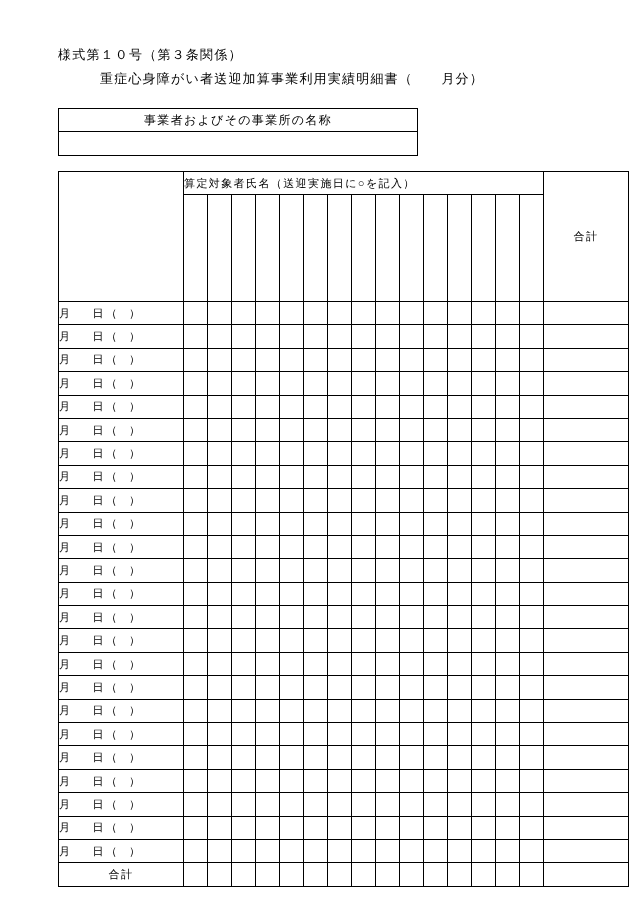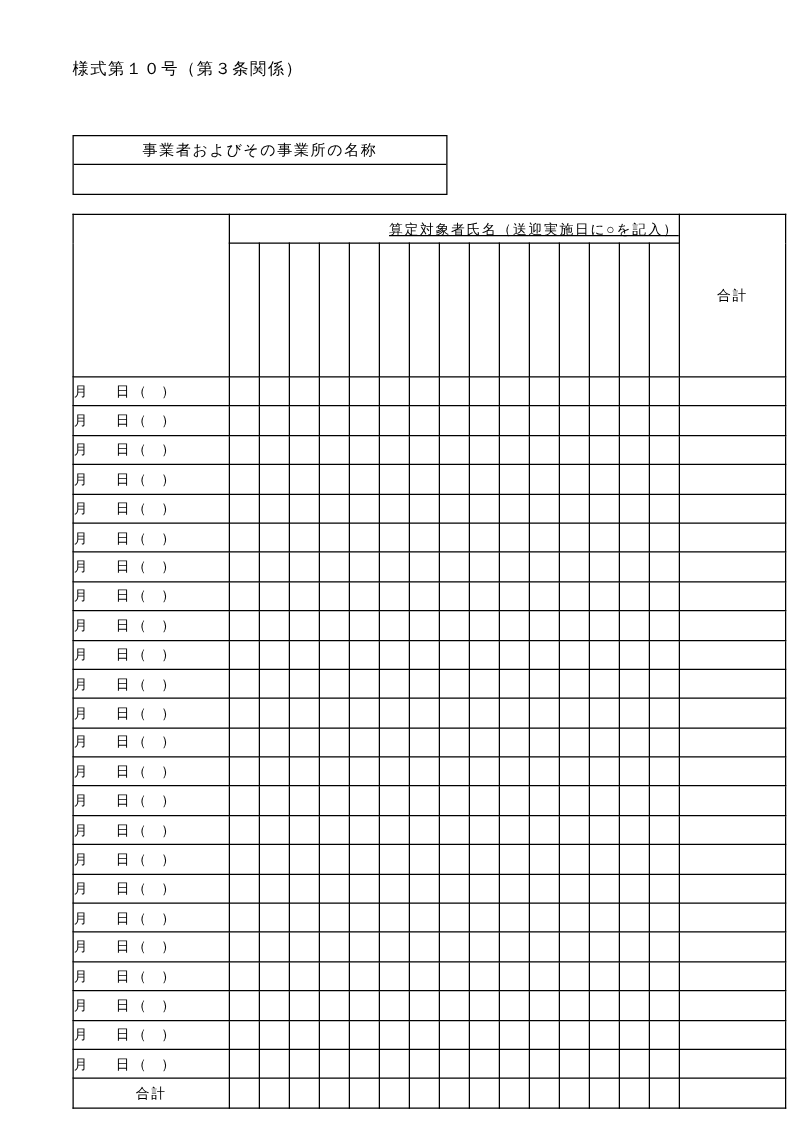--- a/index.html
+++ b/index.html
@@ -38,21 +38,21 @@
     font-size: 13px;
     letter-spacing: 1.2px;
     white-space: nowrap;
   }
 
   
   .provider-box {
     position: absolute;
     left: 58px;
     top: 108px;
-    width: 300px;
+    width: 360px;
     border: 1px solid #000;
     box-sizing: border-box;
   }
   .provider-label-row {
     height: 23px;
     line-height: 23px;
     border-bottom: 1px solid #000;
     text-align: center;
     font-size: 12px;
     letter-spacing: 1.3px;
@@ -78,25 +78,24 @@
     margin: 0;
     font-weight: normal;
     font-size: 11px;
   }
   .col-date   { width: 124px; }
   .col-person { width: 24px; }
   .col-total  { width: 84px; }
 
   .hdr-names {
     height: 22px;
-    text-align: right;
+    text-align: left;
     letter-spacing: 1.4px;
     font-size: 11.5px;
     white-space: nowrap;
-    text-decoration: underline;
   }
   .hdr-blank-left {
     
   }
   .hdr-name-cell {
     height: 106px;
   }
   .hdr-total-cell {
     height: 106px;
     text-align: center;
@@ -121,20 +120,21 @@
   }
   .data-cell { height: 22.4px; }
 </style>
 </head>
 <body>
 
 <div class="page">
 
   <div class="form-number">様式第１０号（第３条関係）</div>
 
+  <div class="form-title">重症心身障がい者送迎加算事業利用実績明細書（　　月分）</div>
 
   <div class="provider-box">
     <div class="provider-label-row">事業者およびその事業所の名称</div>
     <div class="provider-value-row"></div>
   </div>
 
   <table class="main-table" id="main-table">
     <colgroup id="main-colgroup">
         <col class="col-date">
         <col class="col-person">

